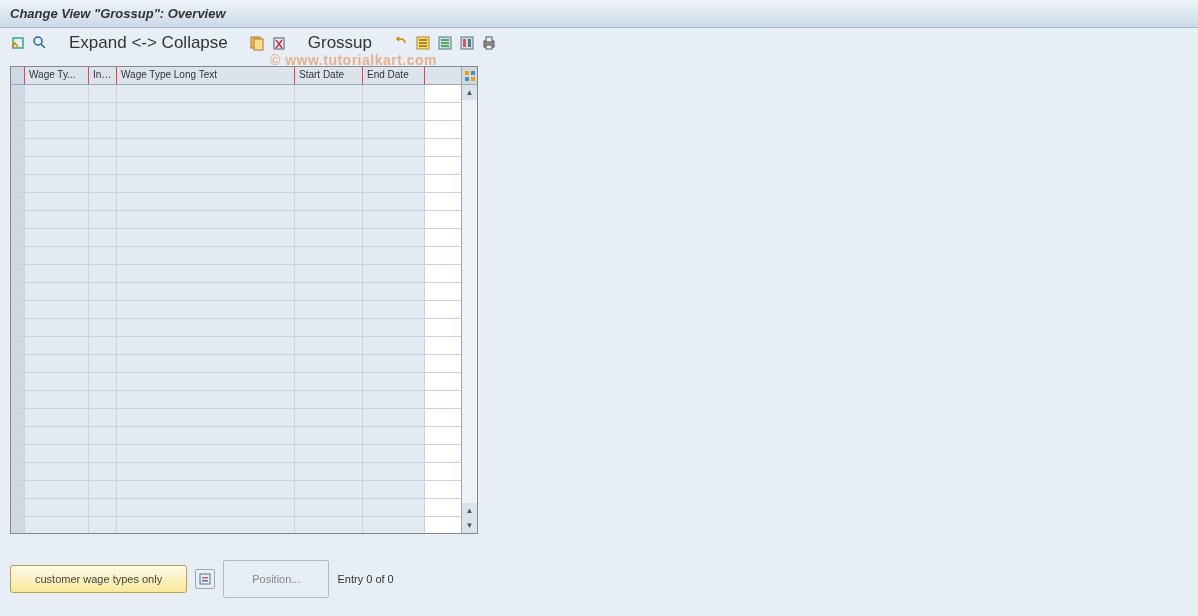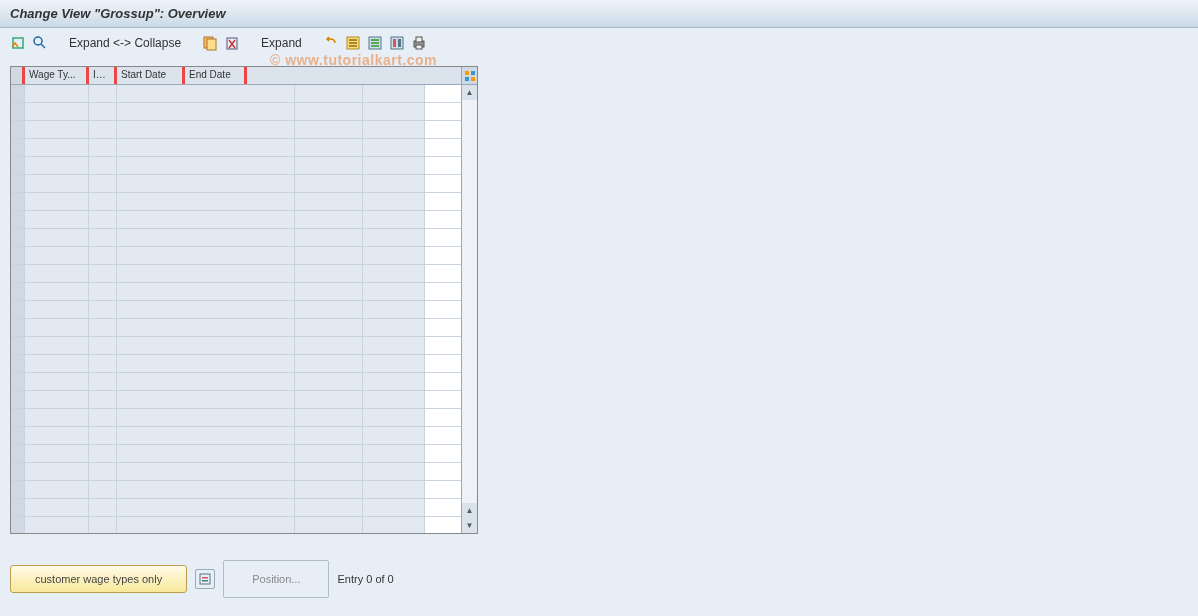--- a/index.html
+++ b/index.html
@@ -36,21 +36,21 @@
     .tb-icon {
       width: 16px;
       height: 16px;
       display: inline-flex;
       align-items: center;
       justify-content: center;
       cursor: pointer;
     }
     .tb-text {
       color: #333;
-      font-size: 12px;
+      font-size: 17px;
       padding: 0 4px;
       cursor: pointer;
     }
     .tb-sep {
       width: 1px;
       height: 16px;
       background: transparent;
       margin: 0 2px;
     }
     .watermark {
@@ -78,21 +78,21 @@
       display: flex;
       flex-direction: column;
     }
     .thead {
       display: flex;
       background: #dbe4ec;
       border-bottom: 1px solid #98a8b8;
       height: 18px;
     }
     .th {
-      border-right: 3px solid #ef4444;
+      border-right: 1px solid #ef4444;
       padding: 2px 4px;
       font-size: 10px;
       color: #333;
       white-space: nowrap;
       overflow: hidden;
       text-overflow: ellipsis;
     }
     .th-sel { width: 14px; background: #cfd9e3; }
     .th-1 { width: 64px; }
     .th-2 { width: 28px; }
@@ -220,21 +220,21 @@
         <rect x="5" y="4" width="9" height="11" fill="#fd8" stroke="#a73"></rect>
       </svg>
   </span>
   <span class="tb-icon">
     <svg width="16" height="16">
         <rect x="3" y="3" width="10" height="11" fill="#e8eef5" stroke="#557"></rect>
         <path d="M5 5 L11 13 M11 5 L5 13" stroke="#c33" stroke-width="1.5"></path>
       </svg>
   </span>
   <span class="tb-sep"></span>
-  <span class="tb-text">Expand</span>
+  <span class="tb-text">Grossup</span>
   <span class="tb-sep"></span>
   <span class="tb-icon">
     <svg width="16" height="16">
         <path d="M12 8 Q12 4 7 4 L4 4 M6 2 L4 4 L6 6" fill="none" stroke="#c80" stroke-width="1.5"></path>
       </svg>
   </span>
   <span class="tb-icon">
     <svg width="16" height="16">
         <rect x="2" y="2" width="12" height="12" fill="#fd6" stroke="#a83"></rect>
         <rect x="4" y="4" width="8" height="2" fill="#a83"></rect>
@@ -266,20 +266,21 @@
   </span>
   <span class="watermark">© www.tutorialkart.com</span>
 </div>
 
 <div class="table-wrap">
   <div class="table-main">
     <div class="thead">
       <div class="th th-sel"></div>
       <div class="th th-1">Wage Ty...</div>
       <div class="th th-2">Inf...</div>
+      <div class="th th-3">Wage Type Long Text</div>
       <div class="th th-4">Start Date</div>
       <div class="th th-5">End Date</div>
     </div>
     <div class="tbody" id="tbody">
         <div class="trow">
           <div class="td td-sel"></div>
           <div class="td td-1"></div>
           <div class="td td-2"></div>
           <div class="td td-3"></div>
           <div class="td td-4"></div>

